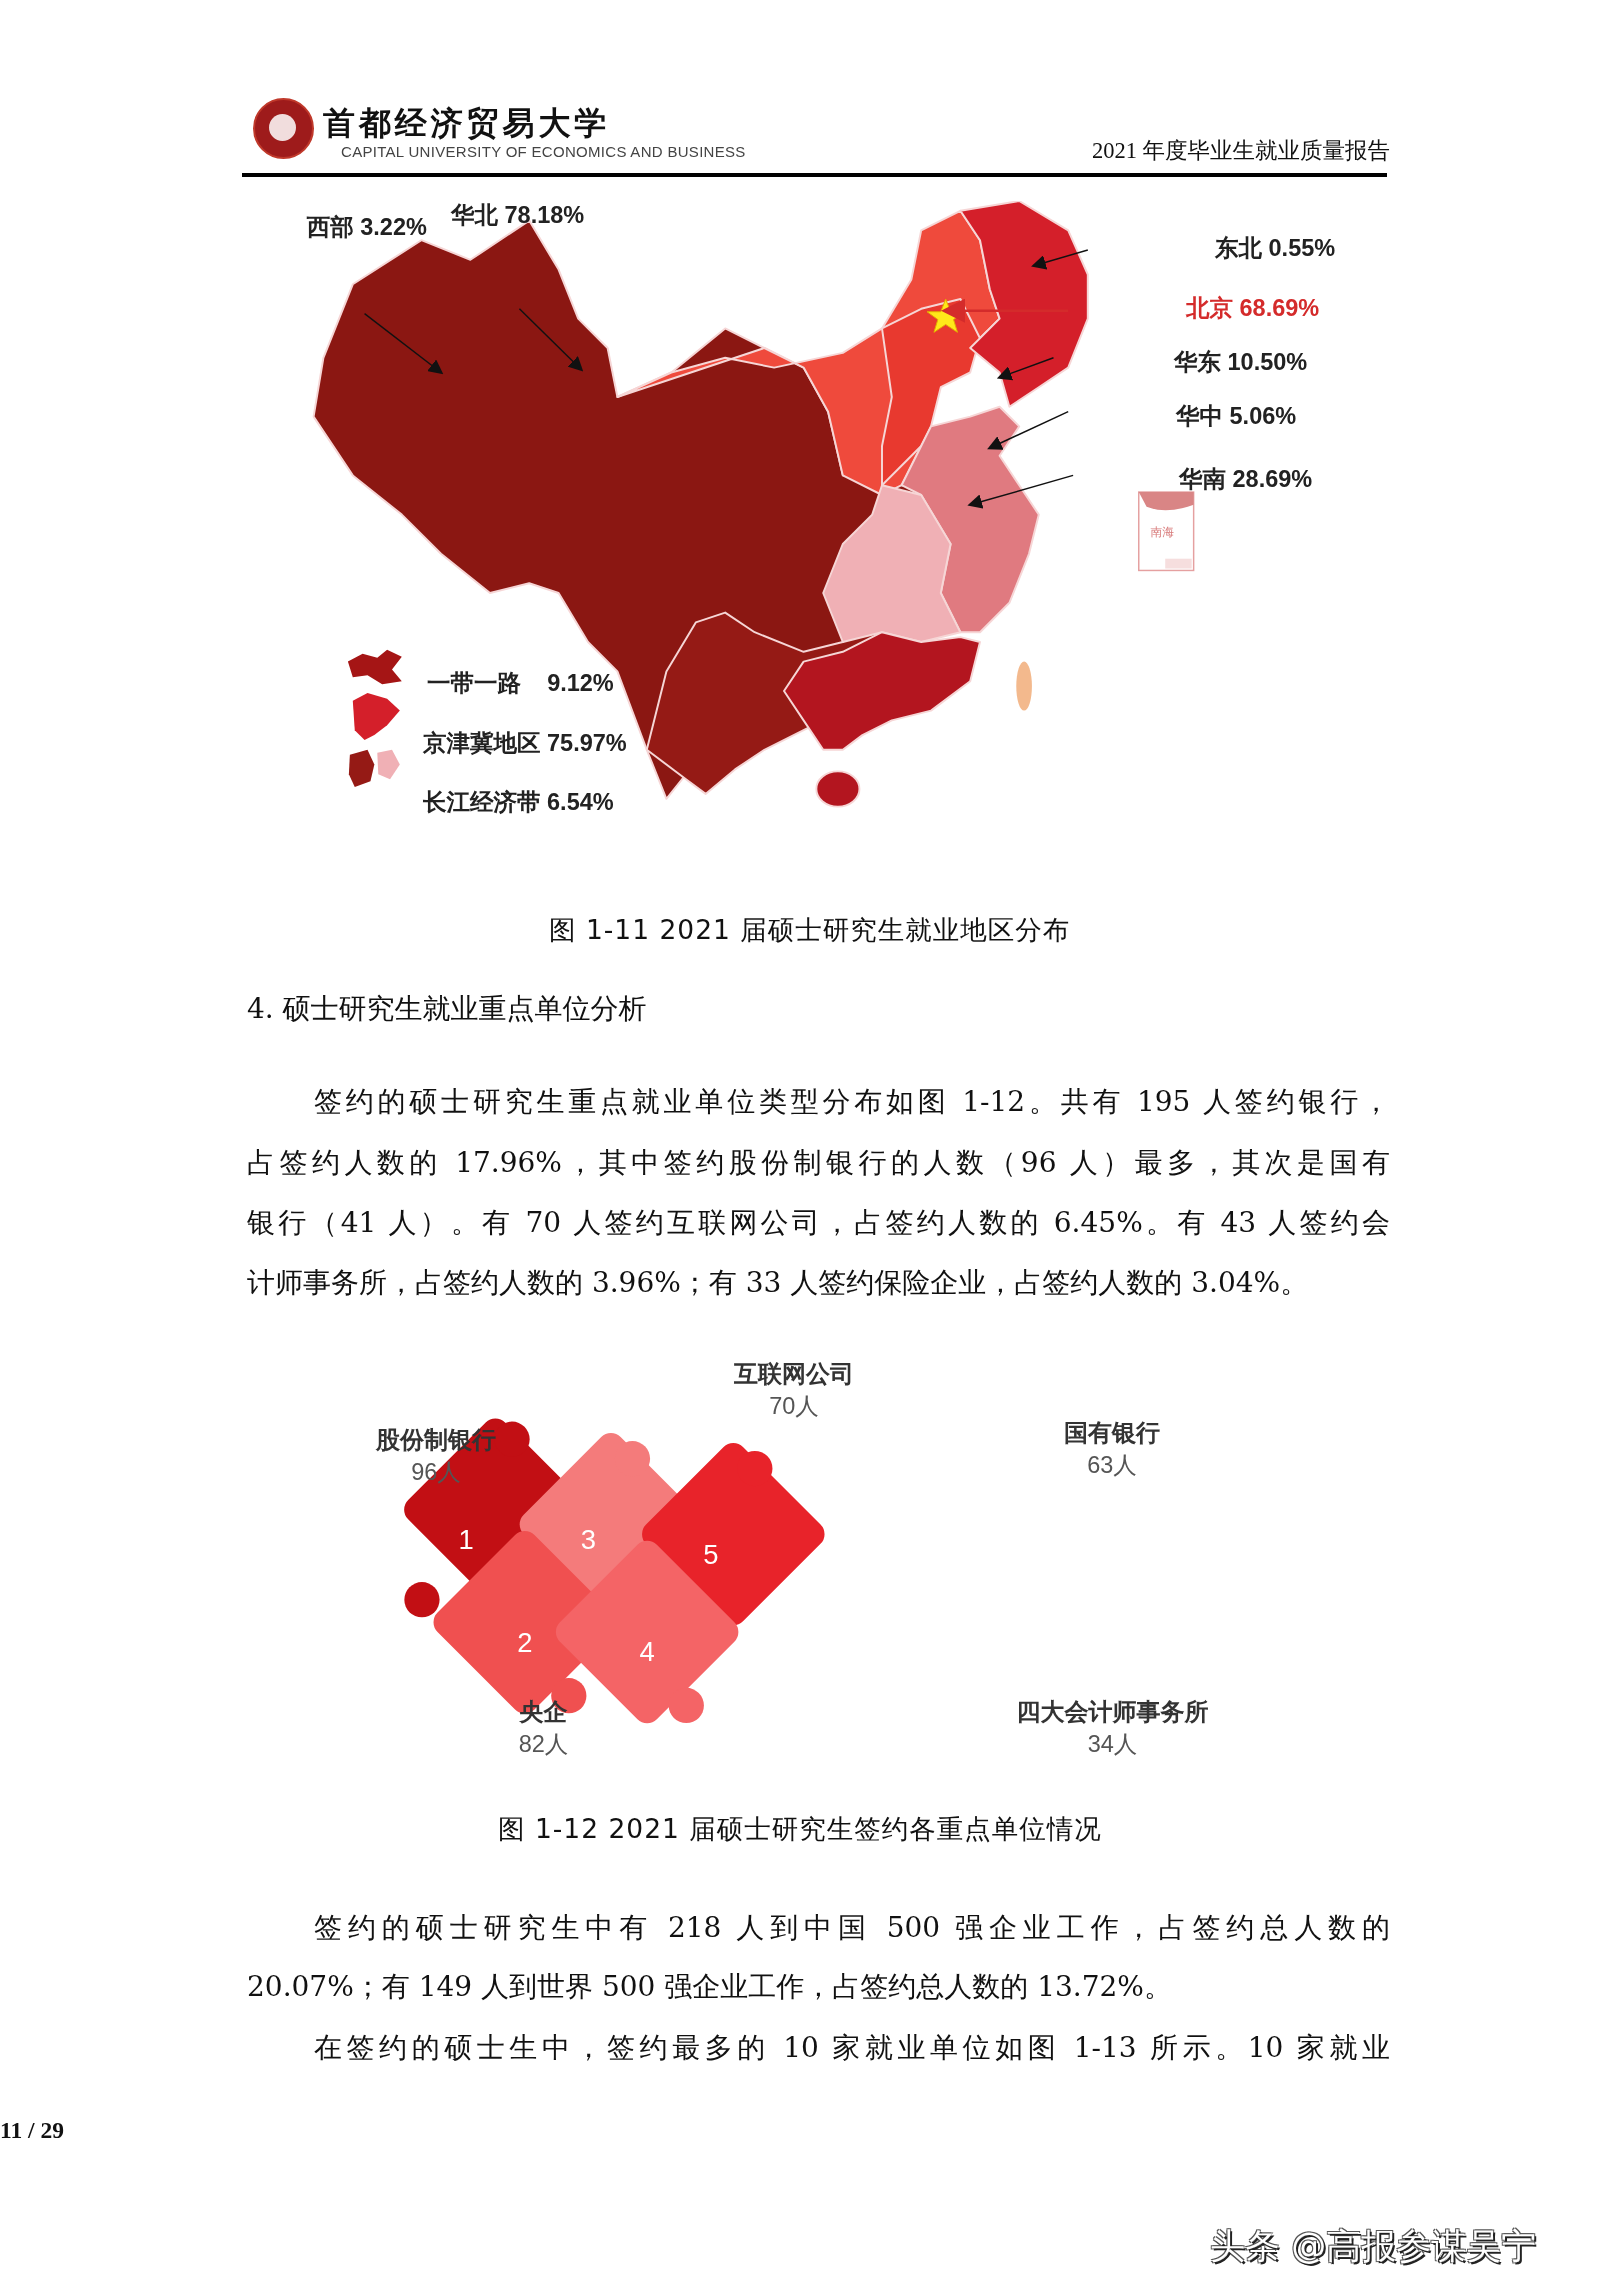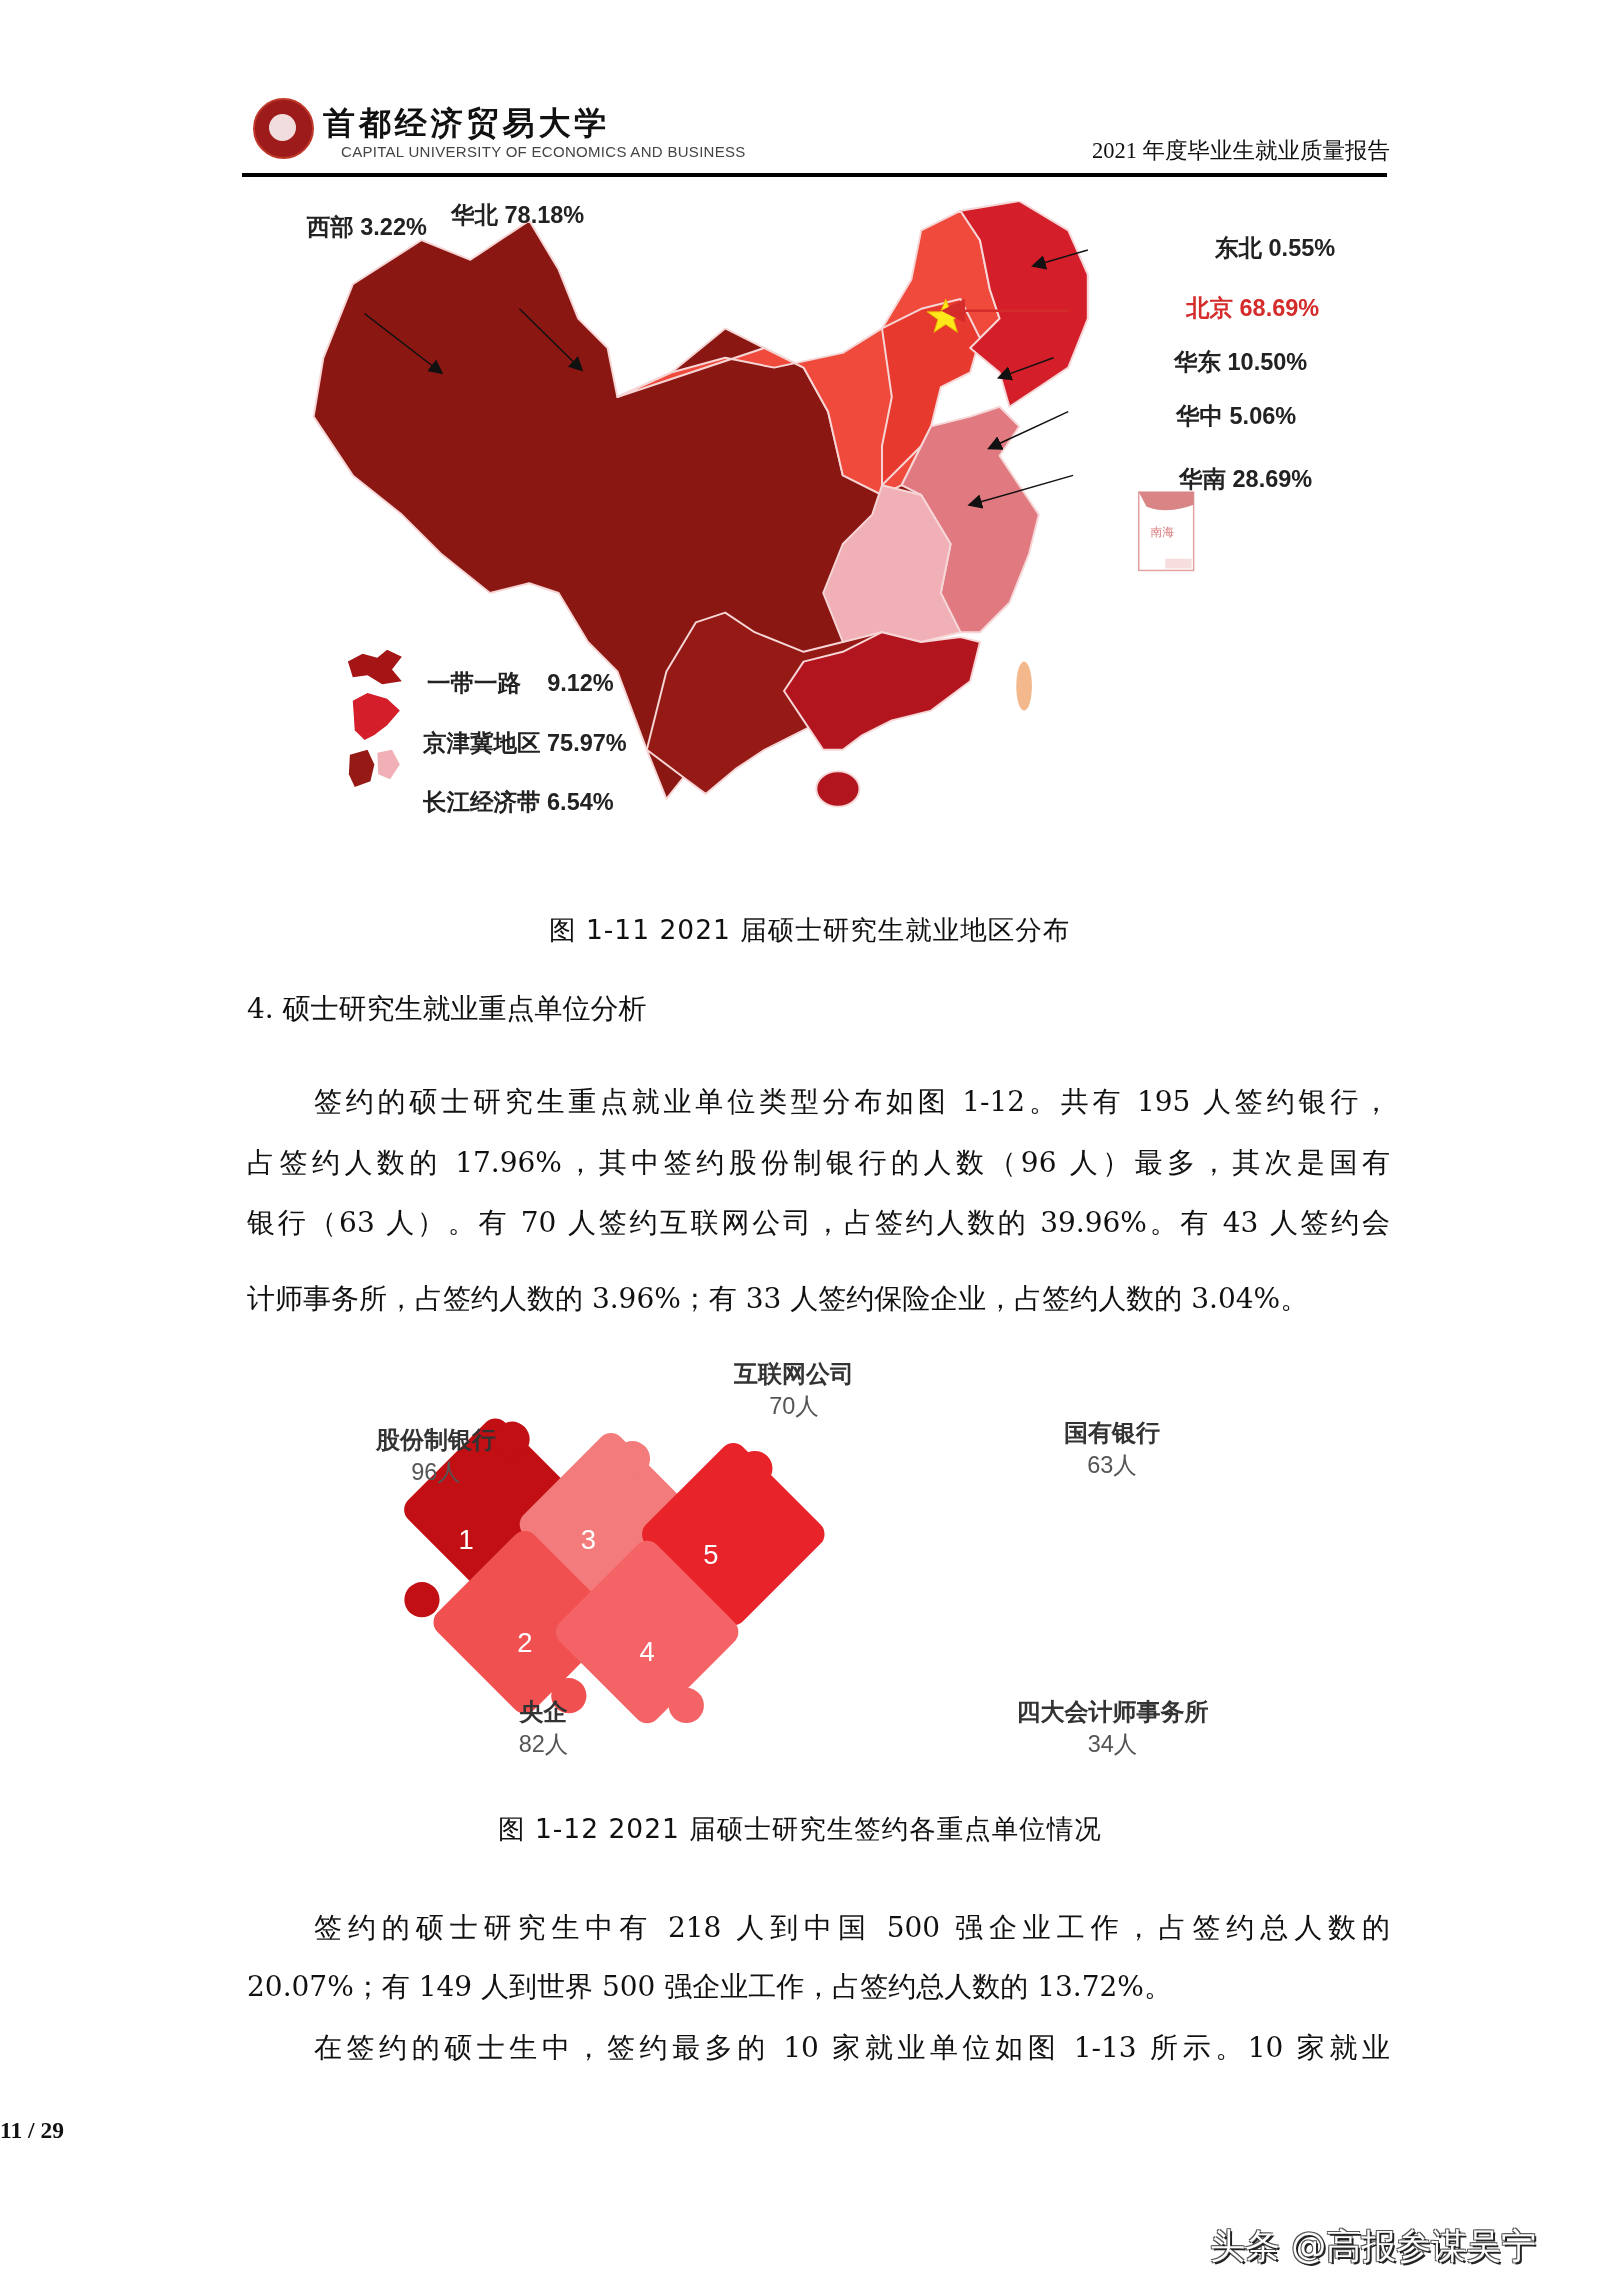--- a/index.html
+++ b/index.html
@@ -126,22 +126,22 @@
     <span>长江经济带</span>&nbsp;<span>6.54%</span>
   </div>
 </div>
 
 <div class="abs caption" style="left:549px;top:912px;">图 1-11   2021 届硕士研究生就业地区分布</div>
 
 <div class="abs heading">4. 硕士研究生就业重点单位分析</div>
 
 <div class="abs para-line indent justify" style="top:1083px;">签约的硕士研究生重点就业单位类型分布如图 1-12。共有 195 人签约银行，</div>
 <div class="abs para-line justify" style="top:1144px;">占签约人数的 17.96%，其中签约股份制银行的人数（96 人）最多，其次是国有</div>
-<div class="abs para-line justify" style="top:1204px;">银行（63 人）。有 70 人签约互联网公司，占签约人数的 39.96%。有 43 人签约会</div>
-<div class="abs para-line" style="top:1264px;margin-top:16px;">计师事务所，占签约人数的 3.96%；有 33 人签约保险企业，占签约人数的 3.04%。</div>
+<div class="abs para-line justify" style="top:1204px;">银行（41 人）。有 70 人签约互联网公司，占签约人数的 6.45%。有 43 人签约会</div>
+<div class="abs para-line" style="top:1264px;">计师事务所，占签约人数的 3.96%；有 33 人签约保险企业，占签约人数的 3.04%。</div>
 
 <div class="abs puzzle-wrap">
   <svg width="902" height="421" viewBox="0 0 920 430">
     <g font-family="Liberation Sans, sans-serif" font-size="28" fill="#fff" text-anchor="middle">
 
       <g>
         <rect x="85" y="90" width="140" height="140" rx="14" transform="rotate(45 155 160)" fill="#c20f14"></rect>
         <circle cx="172" cy="88" r="18" fill="#c20f14"></circle>
         <circle cx="80" cy="252" r="18" fill="#c20f14"></circle>
         <text x="125" y="200">1</text>

